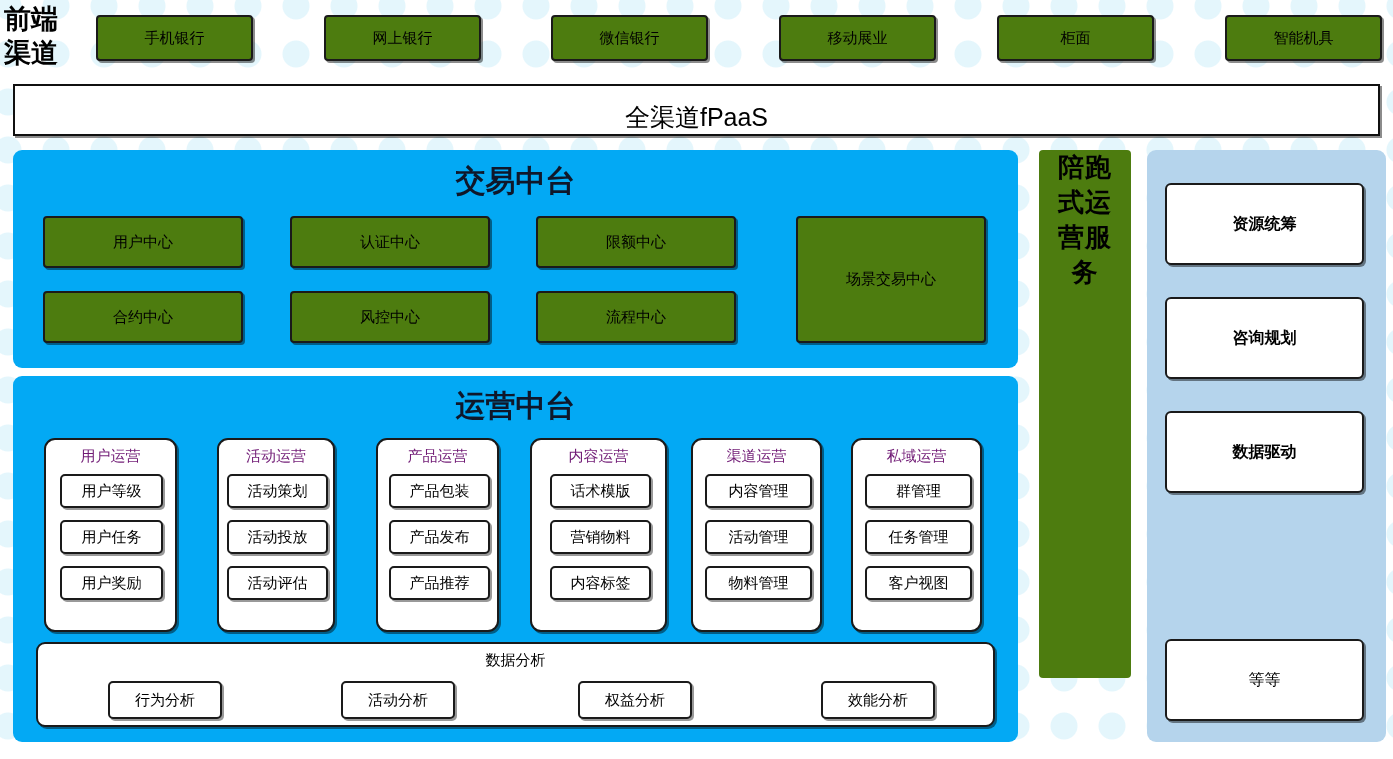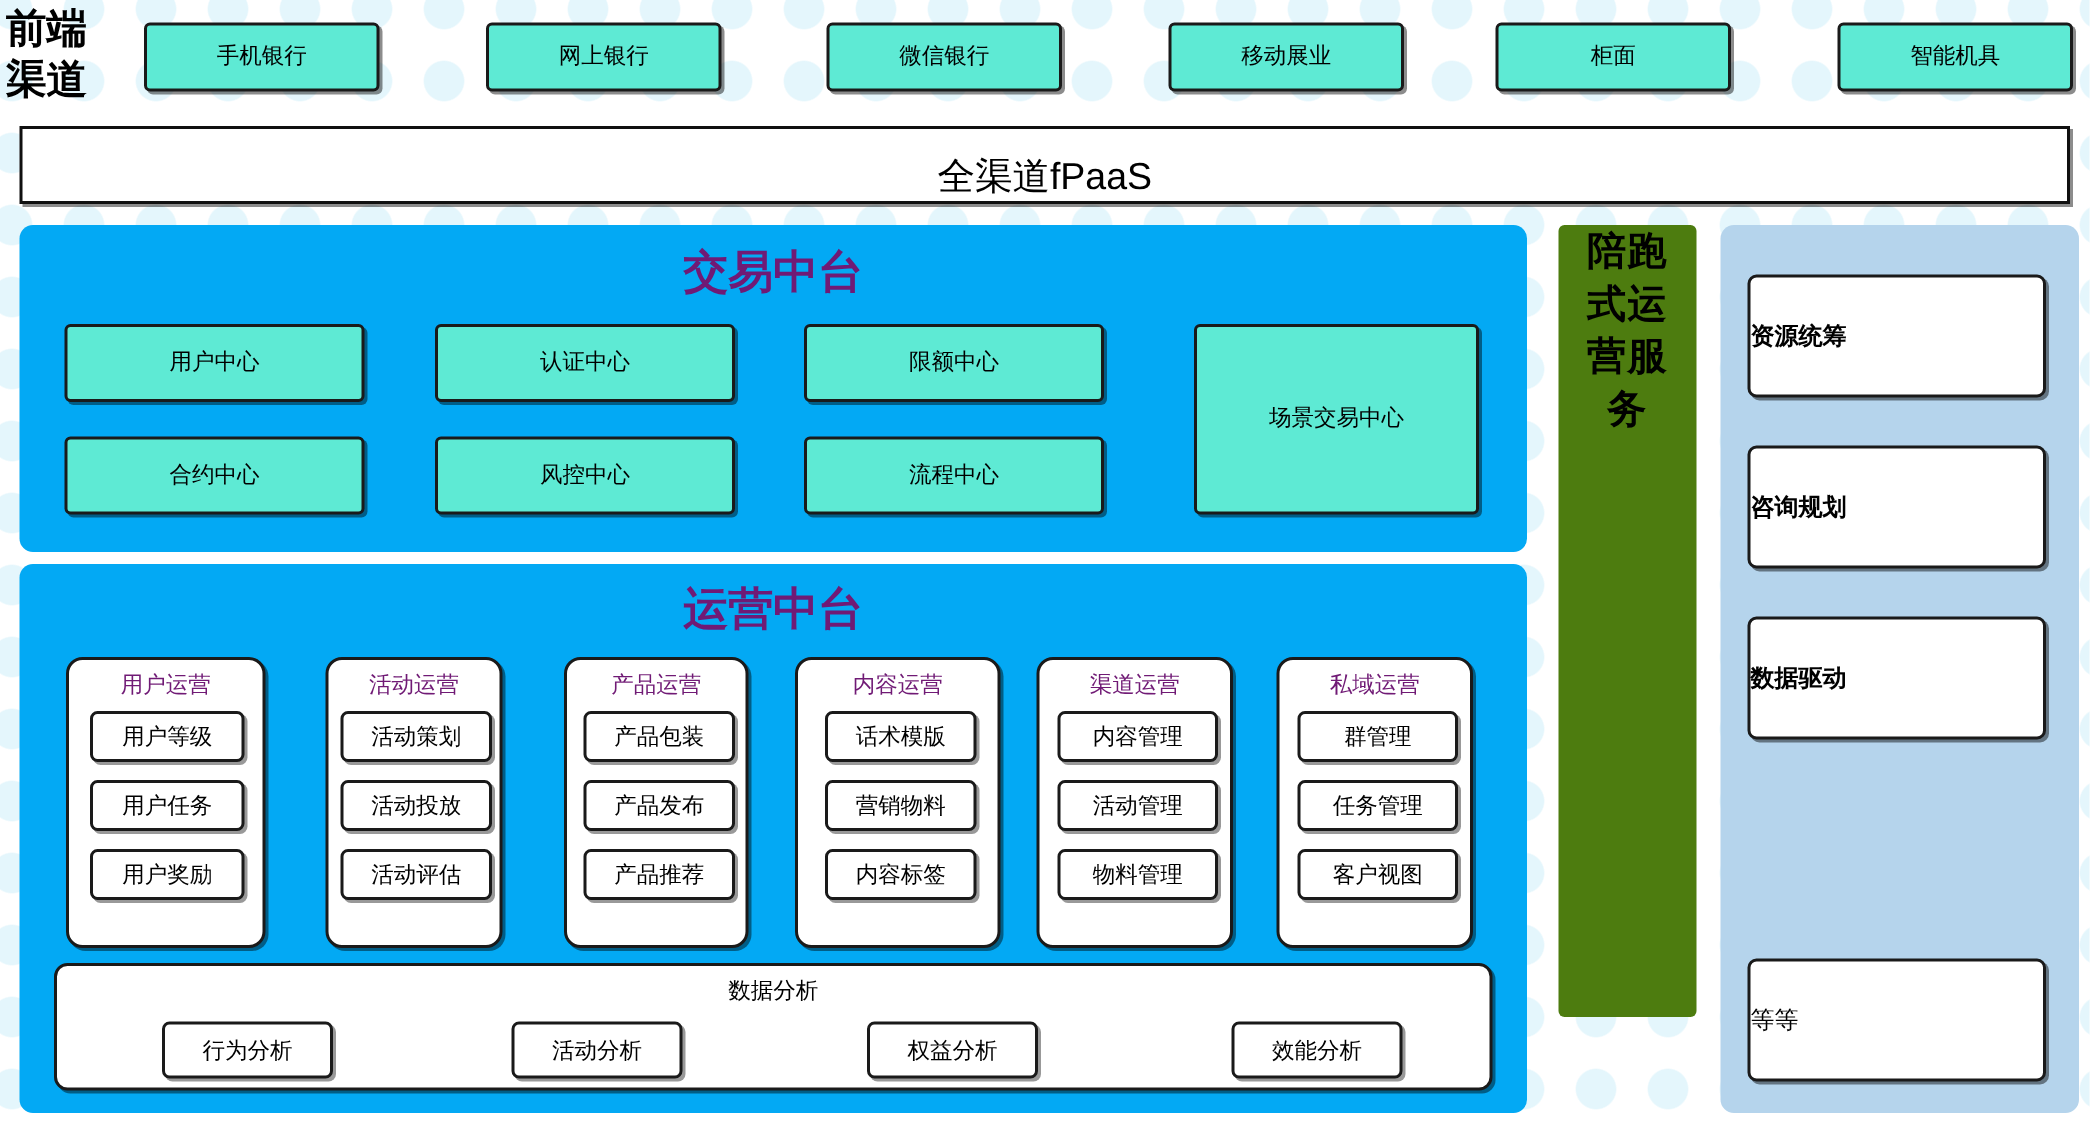--- a/index.html
+++ b/index.html
@@ -17,21 +17,21 @@
     background-color:#ffffff;
     background-image:radial-gradient(circle at 16px 16px, #e4f6fc 13px, rgba(255,255,255,0) 14px);
     background-size:48px 48px;
     background-position:-8px -10px;
     z-index:0;
   }
   #diagram{position:absolute;left:0;top:0;width:1393px;height:759px;z-index:1;}
 
   
   .wbox{
-    position:absolute;background:#5eead4;border:2.5px solid #1a1a1a;
+    position:absolute;background:#4d7c0f;border:2.5px solid #1a1a1a;
     border-radius:4px;box-sizing:border-box;
     display:flex;align-items:center;justify-content:center;
     text-align:center;line-height:1.25;
     box-shadow:2px 2px 0 rgba(0,0,0,.45);
   }
 
   
   #channel-label{
     position:absolute;left:4px;top:2px;width:78px;height:70px;
     font-family:"Liberation Serif","DejaVu Serif",serif;
@@ -48,21 +48,21 @@
     font-size:25px;box-shadow:2px 2px 0 rgba(0,0,0,.45);
   }
 
   
   .blue-panel{
     position:absolute;background:#03a9f4;border-radius:9px;
   }
   .panel-title{
     position:absolute;left:0;width:100%;text-align:center;
     font-family:"Liberation Serif","DejaVu Serif",serif;
-    font-weight:bold;font-size:30px;color:#701a75;
+    font-weight:bold;font-size:30px;color:#0f172a;
   }
 
   
   #trade-panel{left:13px;top:150px;width:1005px;height:218px;}
   #trade-title{top:11px;}
   .trade-chip{height:52px;font-size:15px;}
   #scene-chip{font-size:15px;}
 
   
   #ops-panel{left:13px;top:376px;width:1005px;height:366px;}
@@ -113,21 +113,21 @@
   }
 
   
   #capability-panel{
     position:absolute;left:1147px;top:150px;width:239px;height:592px;
     background:#b5d4ec;border-radius:9px;
   }
   .cap-card{
     position:absolute;left:18px;width:199px;height:82px;
     background:#ffffff;border:2.5px solid #1a1a1a;border-radius:6px;
-    box-sizing:border-box;display:flex;align-items:center;
+    box-sizing:border-box;display:flex;align-items:center;justify-content:center;
     font-size:16px;box-shadow:2px 2px 0 rgba(0,0,0,.45);
   }
   .cap-card.bold{font-weight:bold;}
 </style>
 </head>
 <body>
 
 <div id="dot-backdrop"></div>
 
 <div id="diagram">

